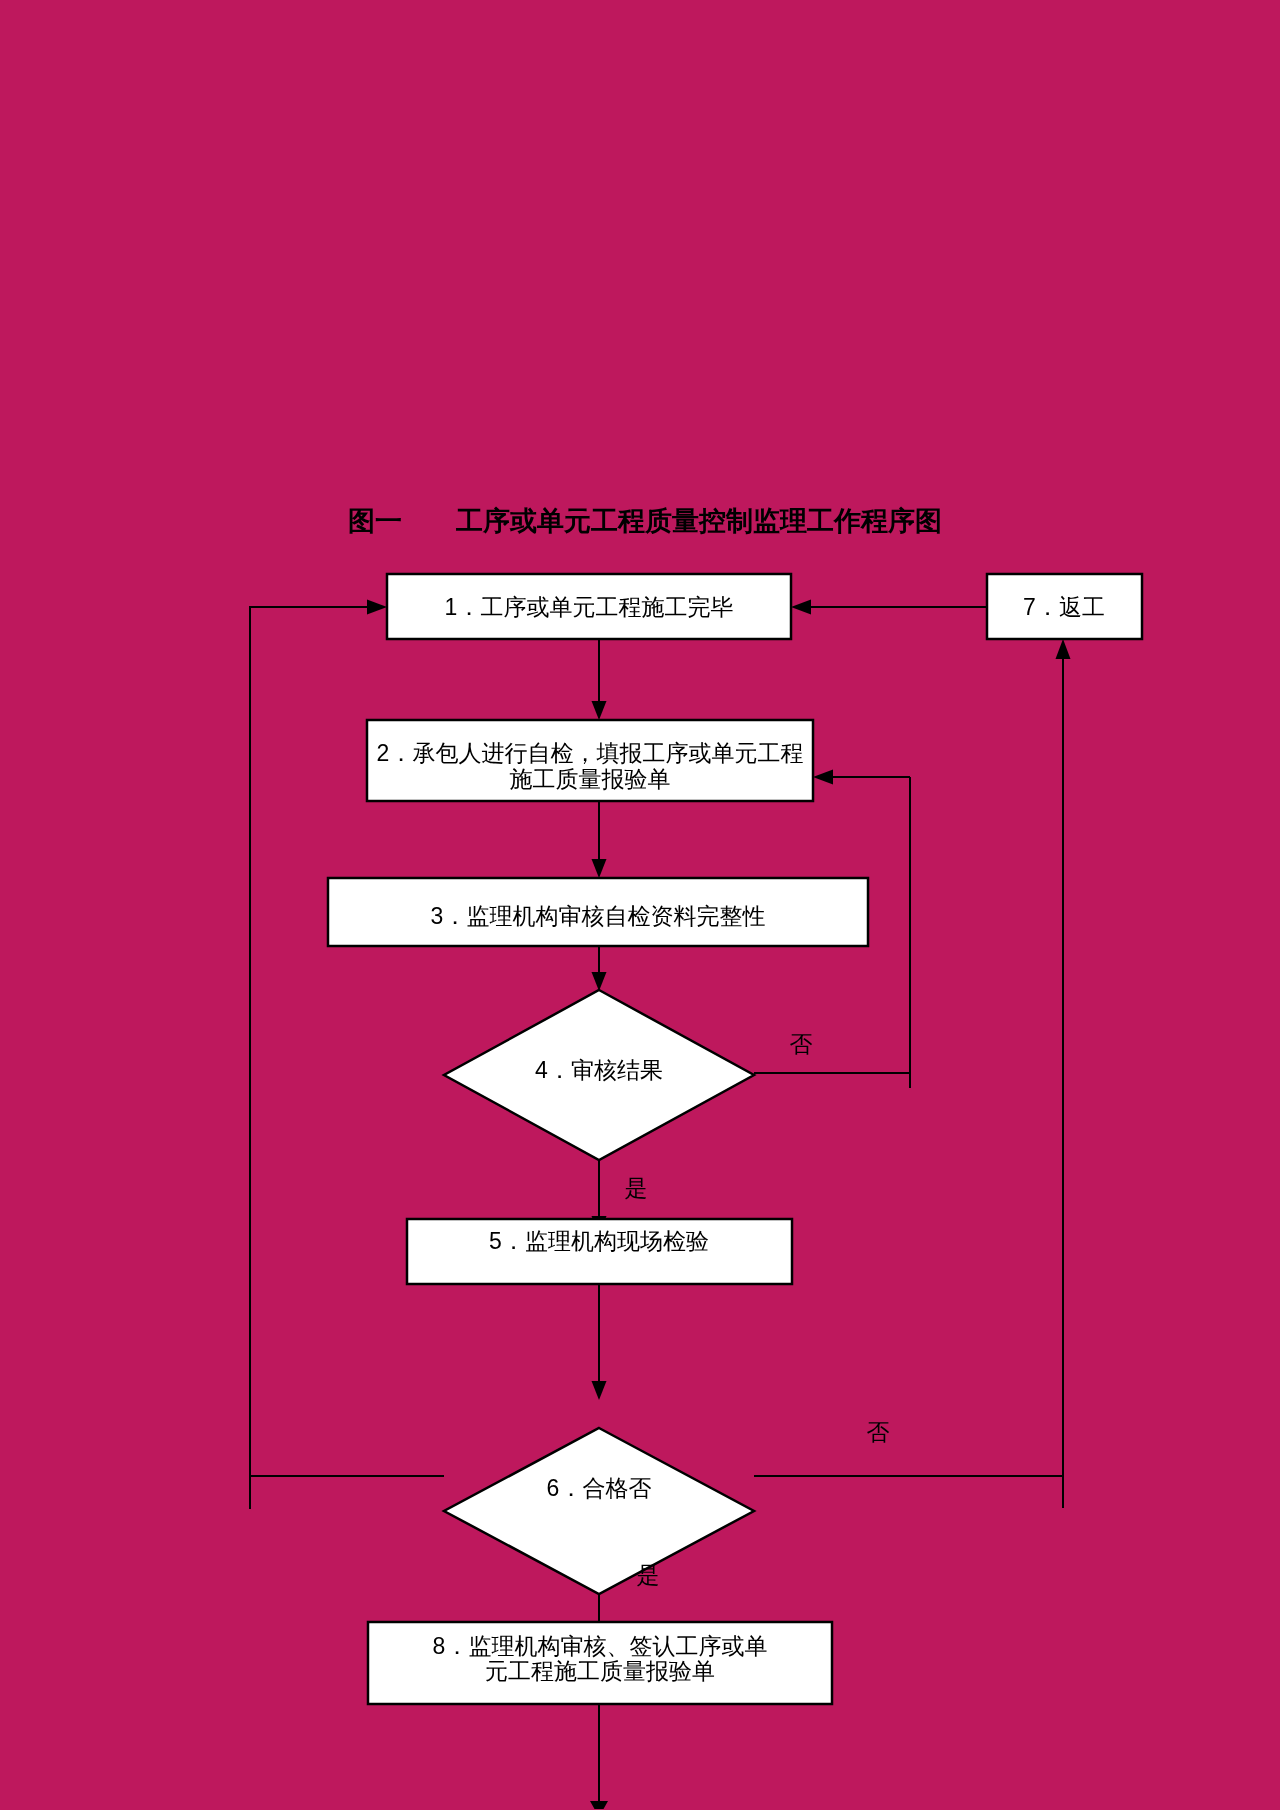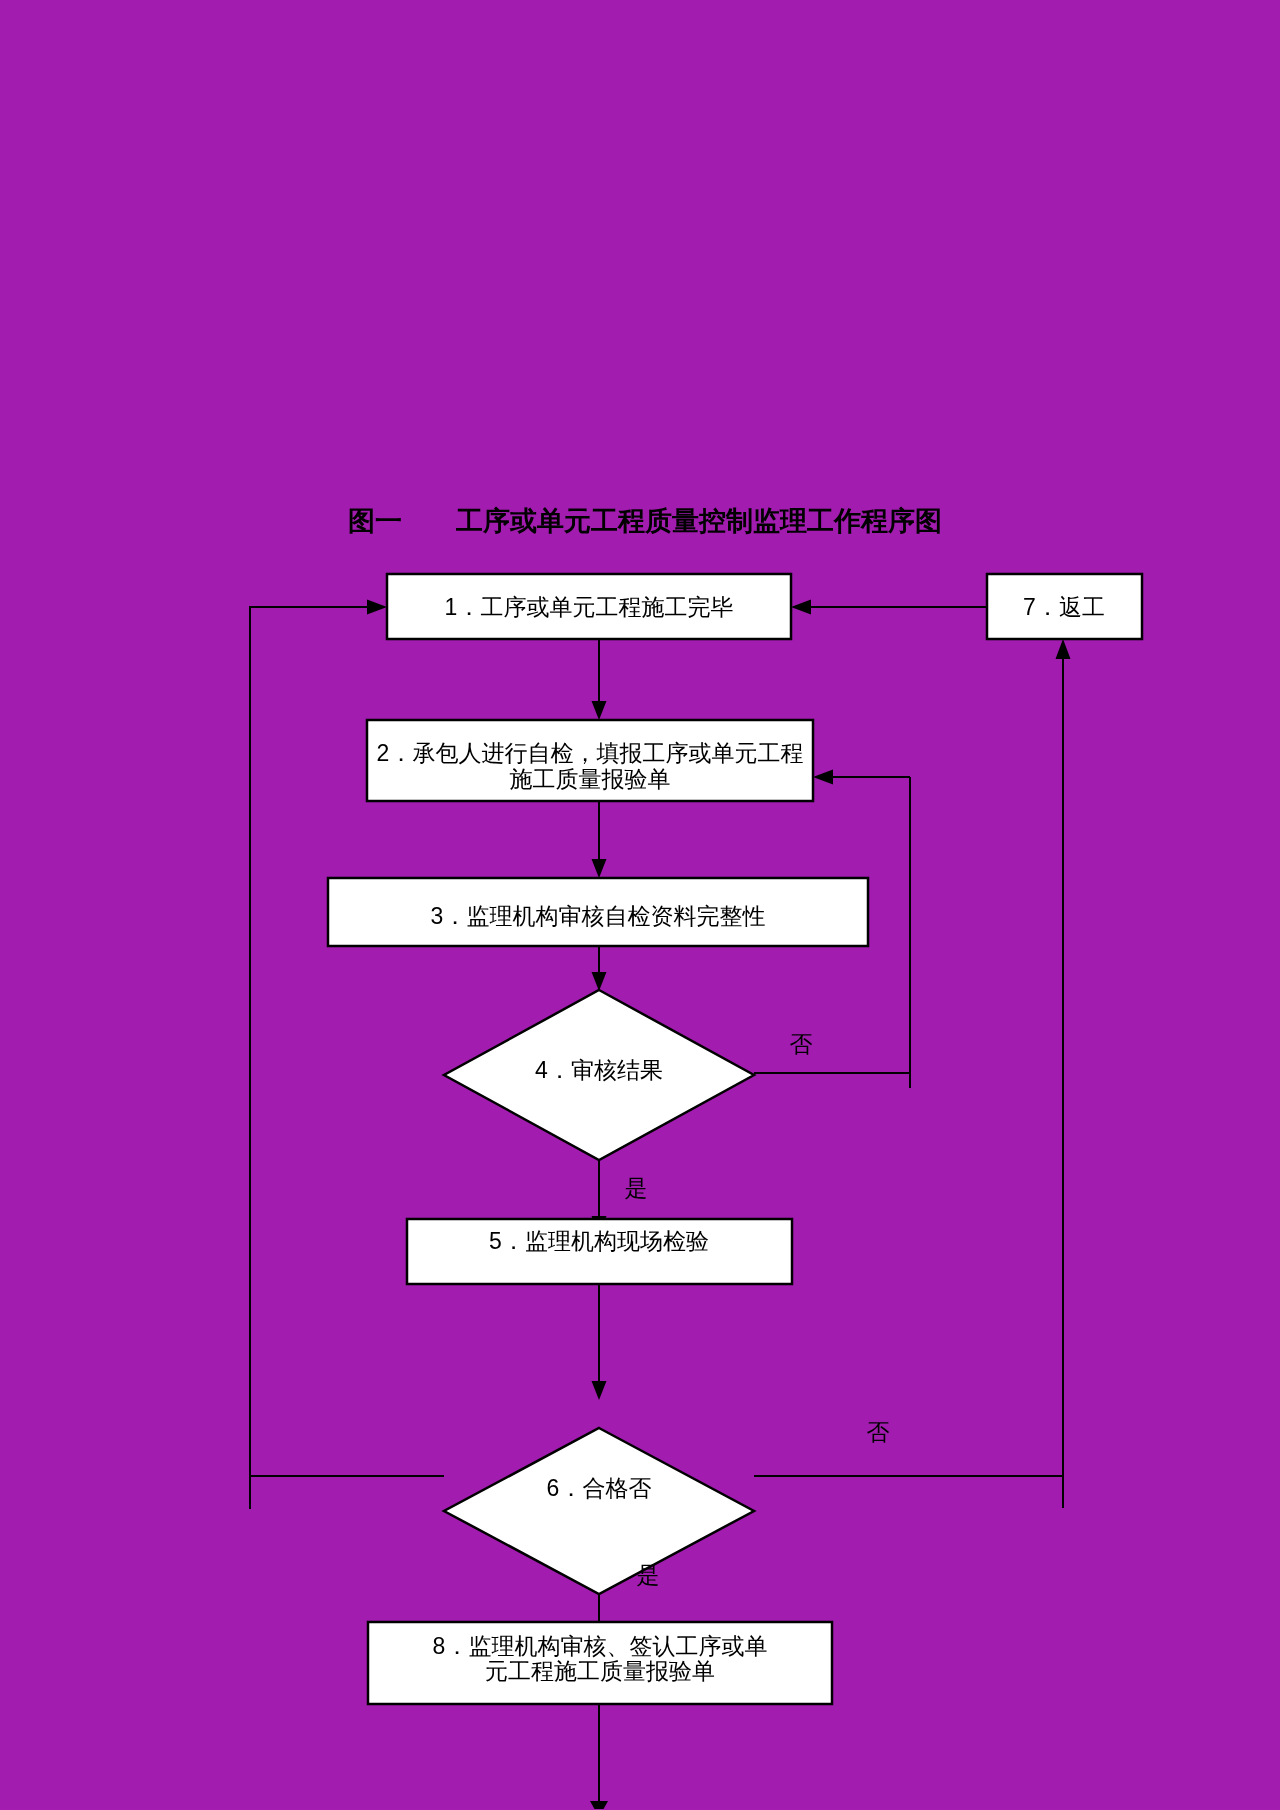--- a/index.html
+++ b/index.html
@@ -4,21 +4,21 @@
 <style>
   html, body {
     margin: 0;
     padding: 0;
     background: #ffffff;
   }
   .page {
     position: relative;
     width: 1280px;
     height: 1810px;
-    background: #a21caf;
+    background: #be185d;
     overflow: hidden;
     font-family: "Liberation Sans", sans-serif;
   }
   svg text {
     font-family: "Liberation Sans", sans-serif;
     fill: #000000;
   }
   .node-label {
     font-size: 23px;
   }

